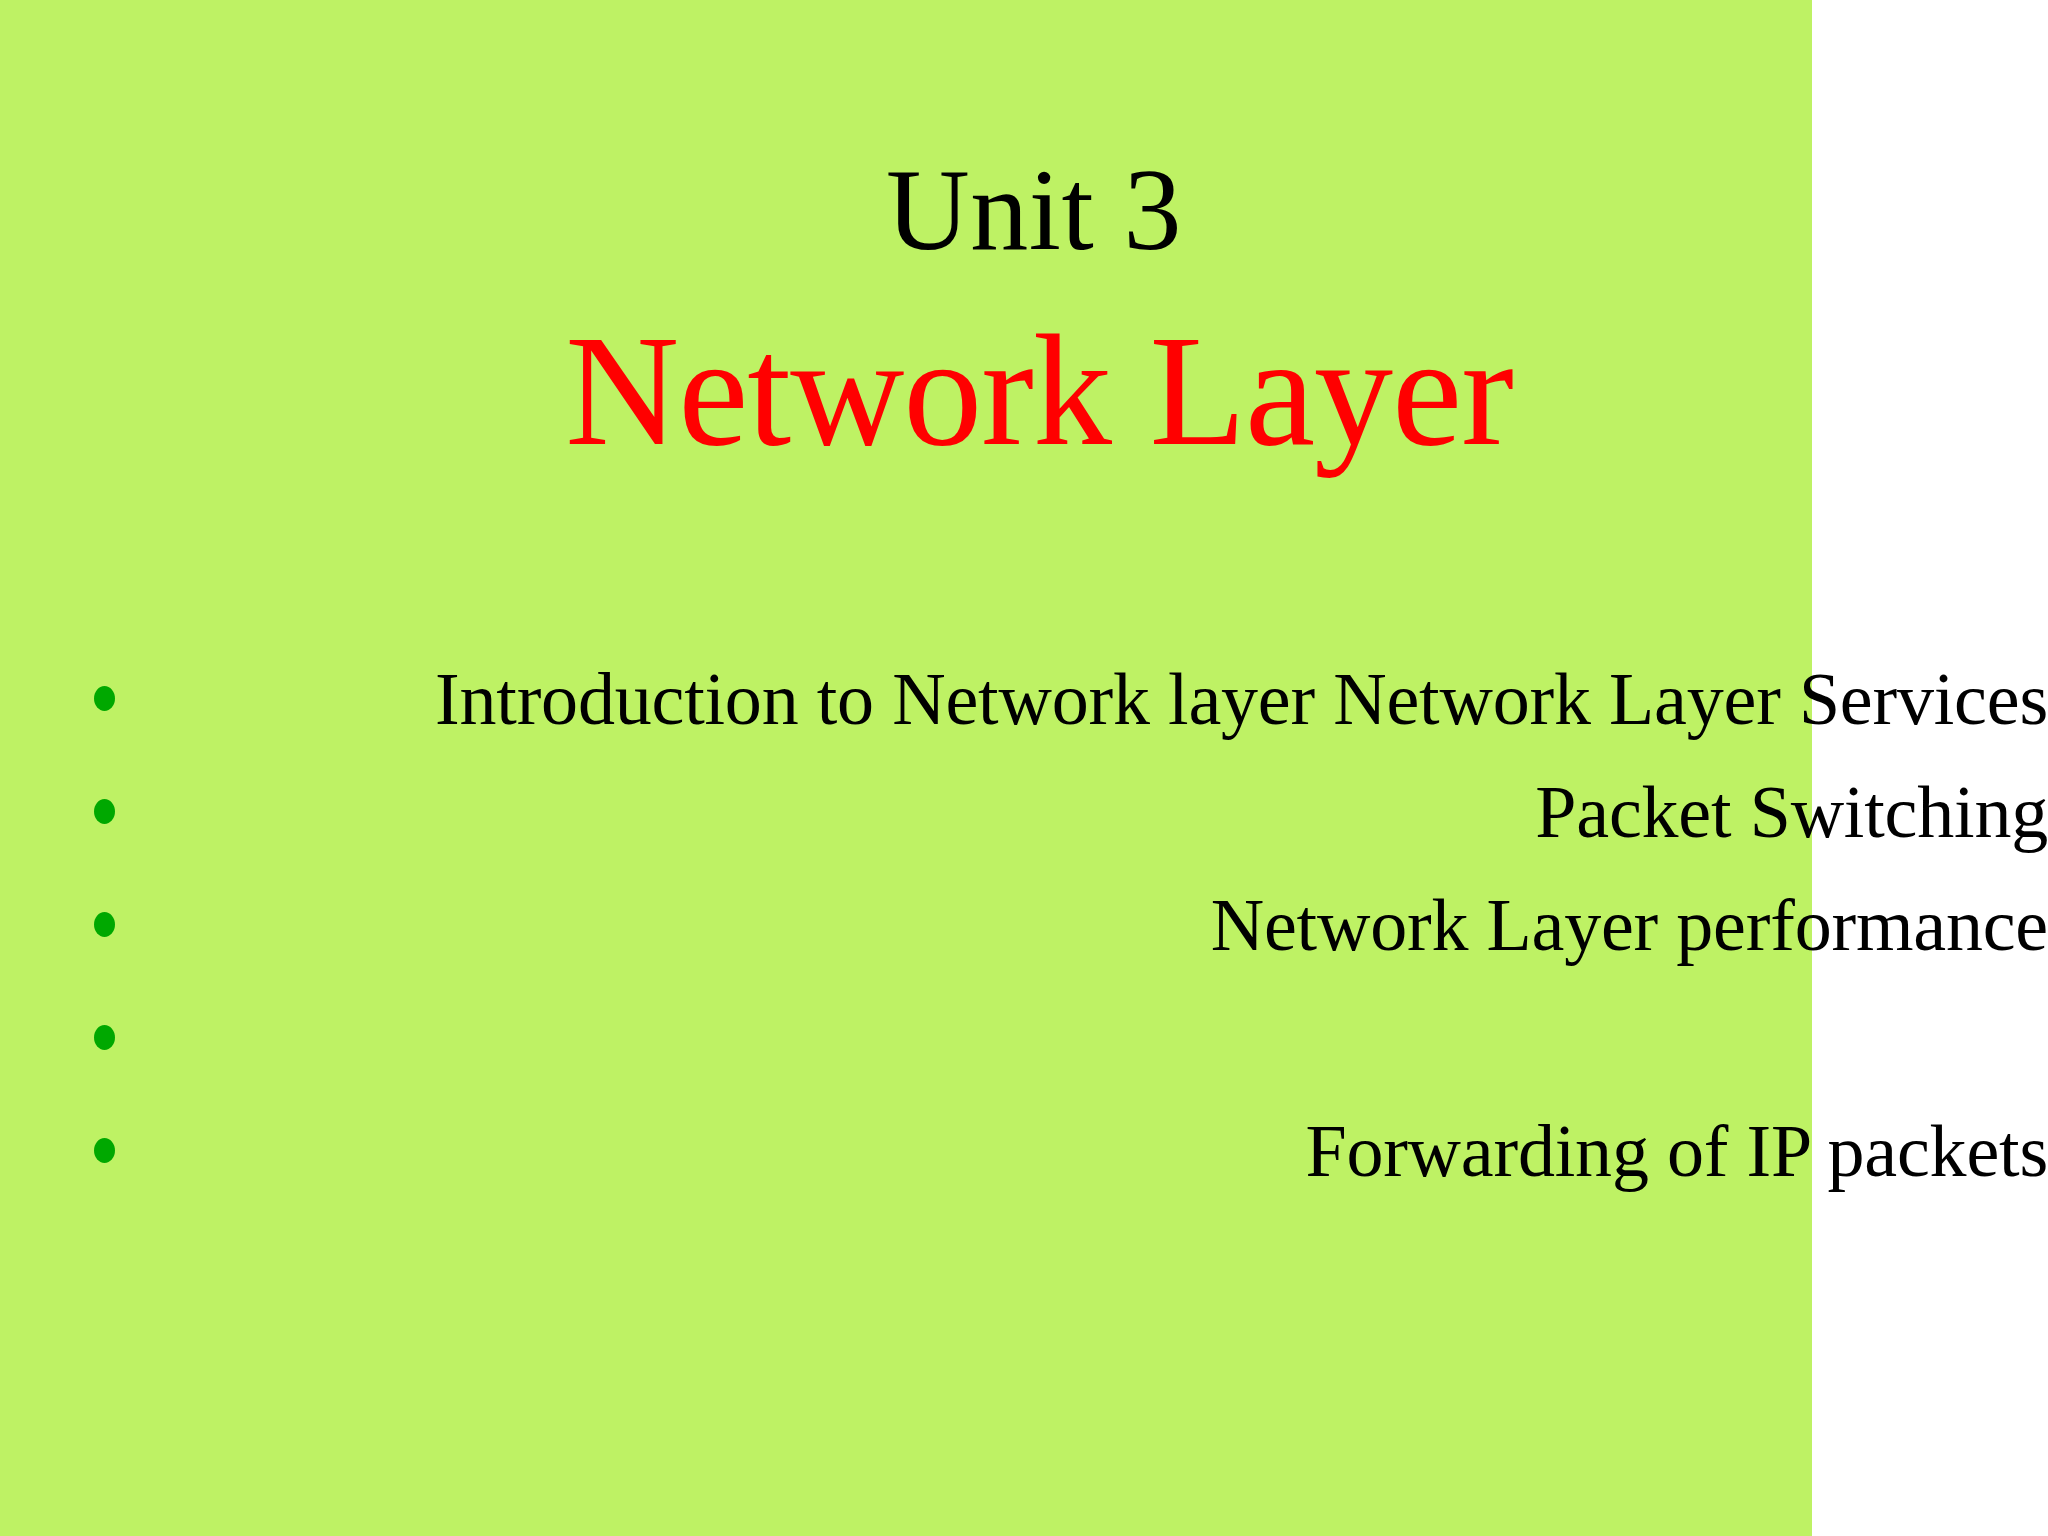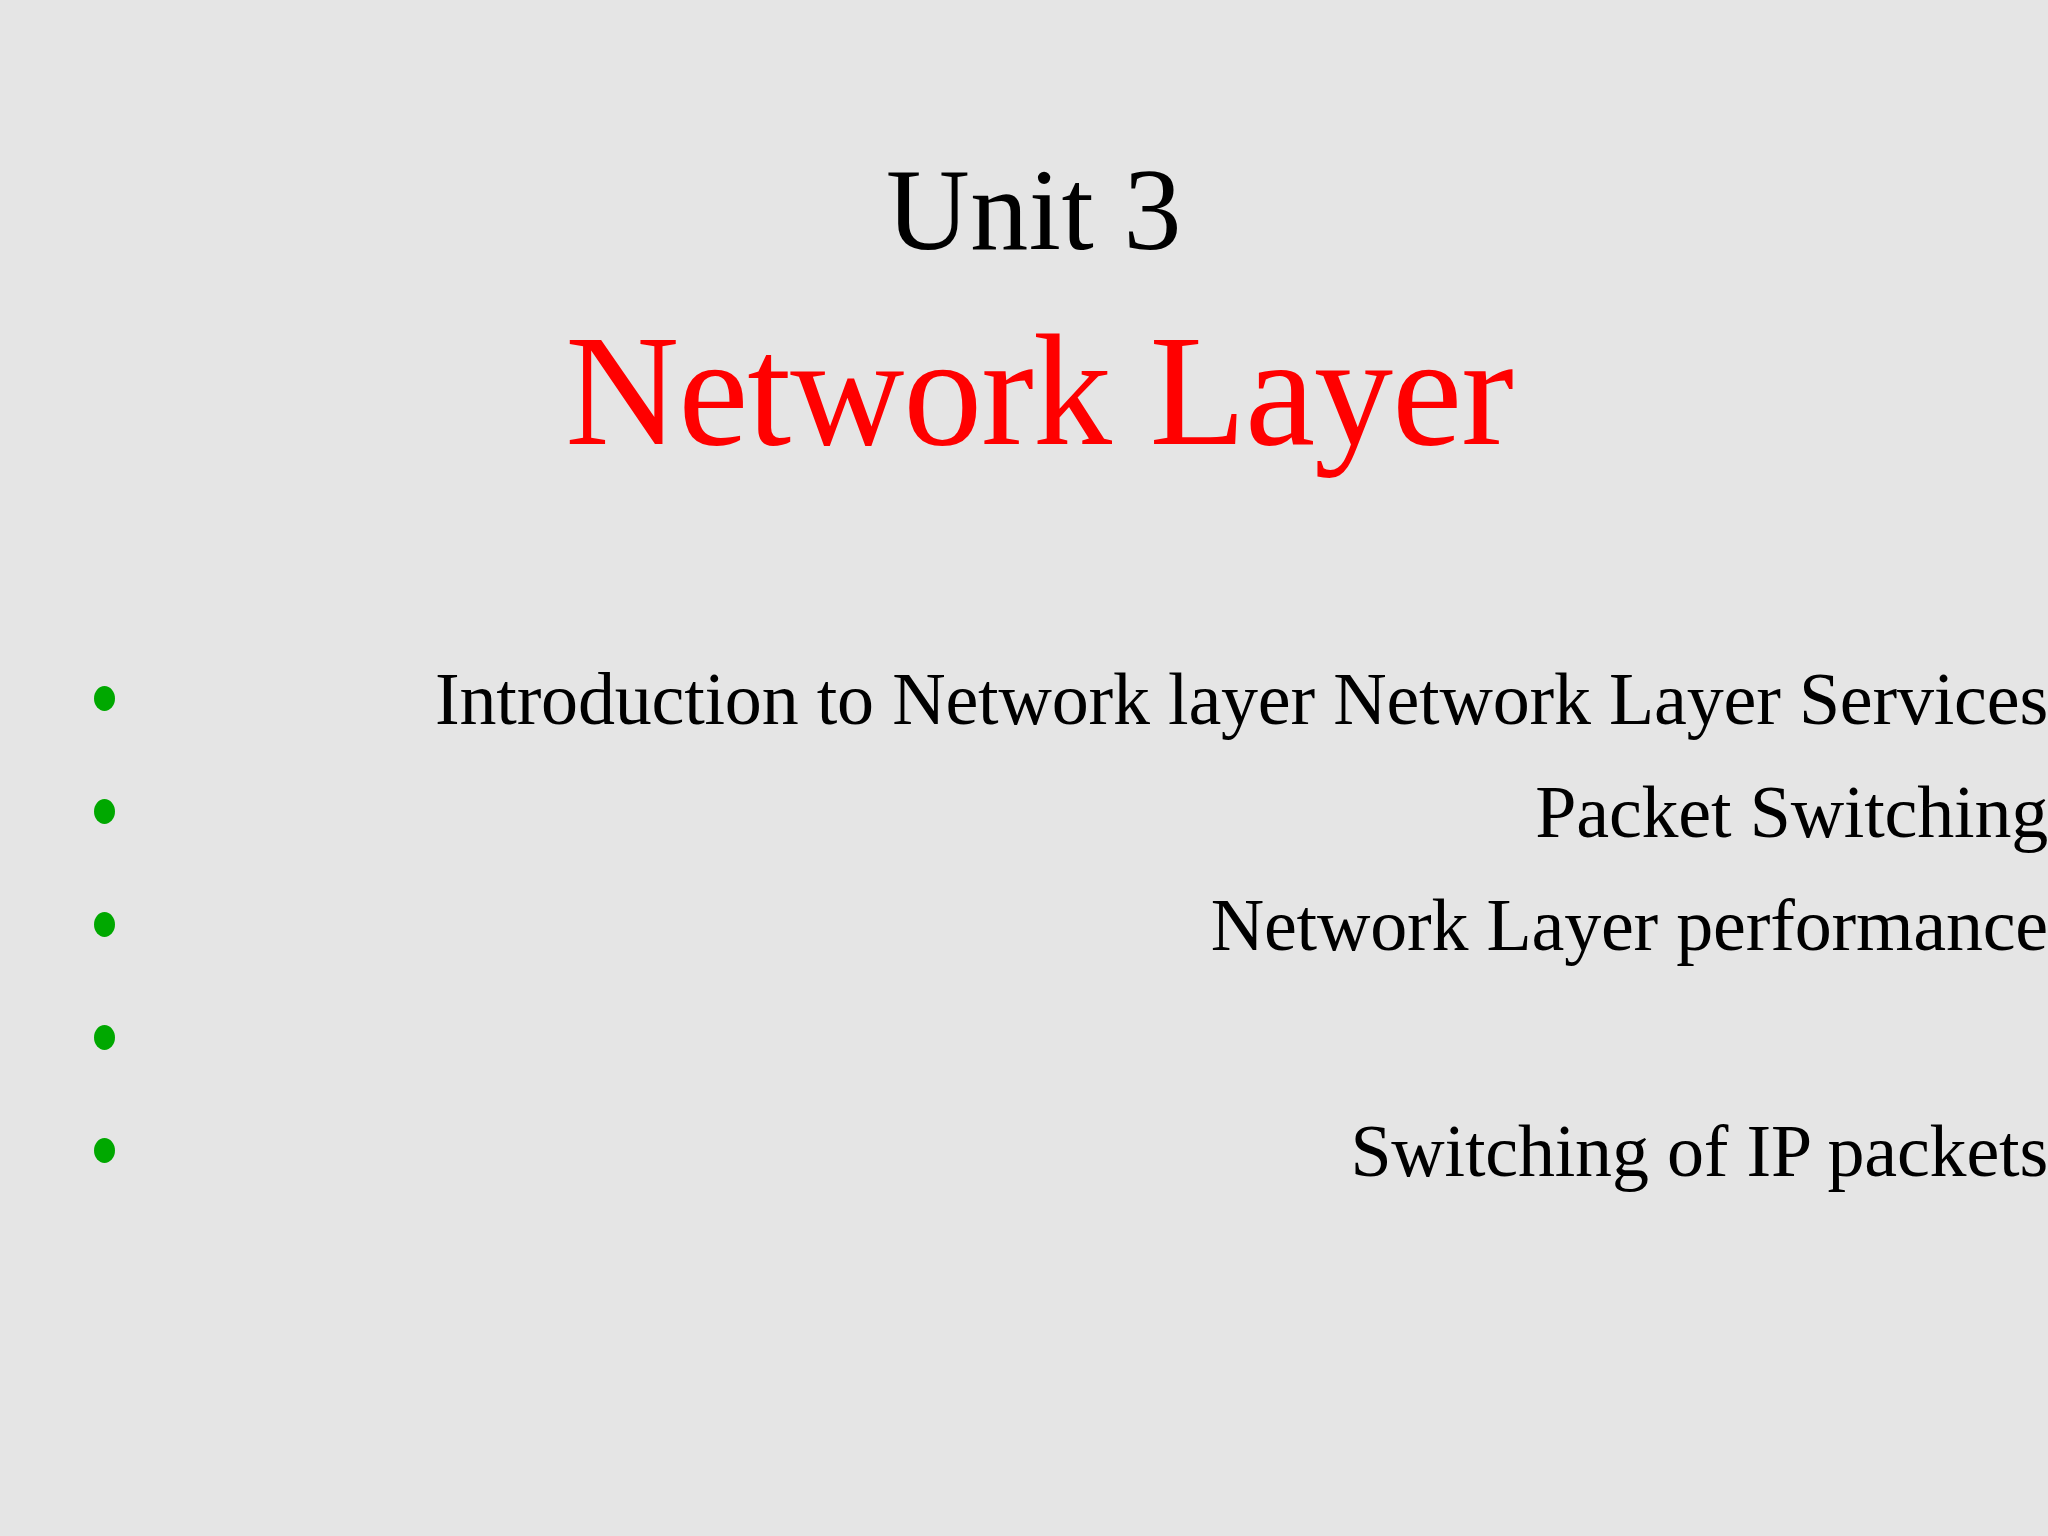--- a/index.html
+++ b/index.html
@@ -10,23 +10,23 @@
   body {
     width: 2048px;
     height: 1536px;
     overflow: hidden;
     font-family: "Liberation Serif", "DejaVu Serif", serif;
     -webkit-font-smoothing: antialiased;
   }
 
   .slide {
     position: relative;
-    width: 2048px;
+    width: 1812px;
     height: 1536px;
-    background: #e5e5e5;
+    background: #bef264;
     box-sizing: border-box;
   }
 
   
   .title-block {
     position: absolute;
     left: 0;
     top: 150px;
     width: 2048px;
     text-align: center;
@@ -122,18 +122,18 @@
       <span class="bullet-marker"></span>
       <span class="bullet-text">Network Layer performance</span>
     </li>
 
     <li class="bullet-item">
       <span class="bullet-marker"></span>
     </li>
 
     <li class="bullet-item">
       <span class="bullet-marker"></span>
-      <span class="bullet-text">Switching of IP packets</span>
+      <span class="bullet-text">Forwarding of IP packets</span>
     </li>
 
   </ul>
 
 </div>
 
 </body></html>

